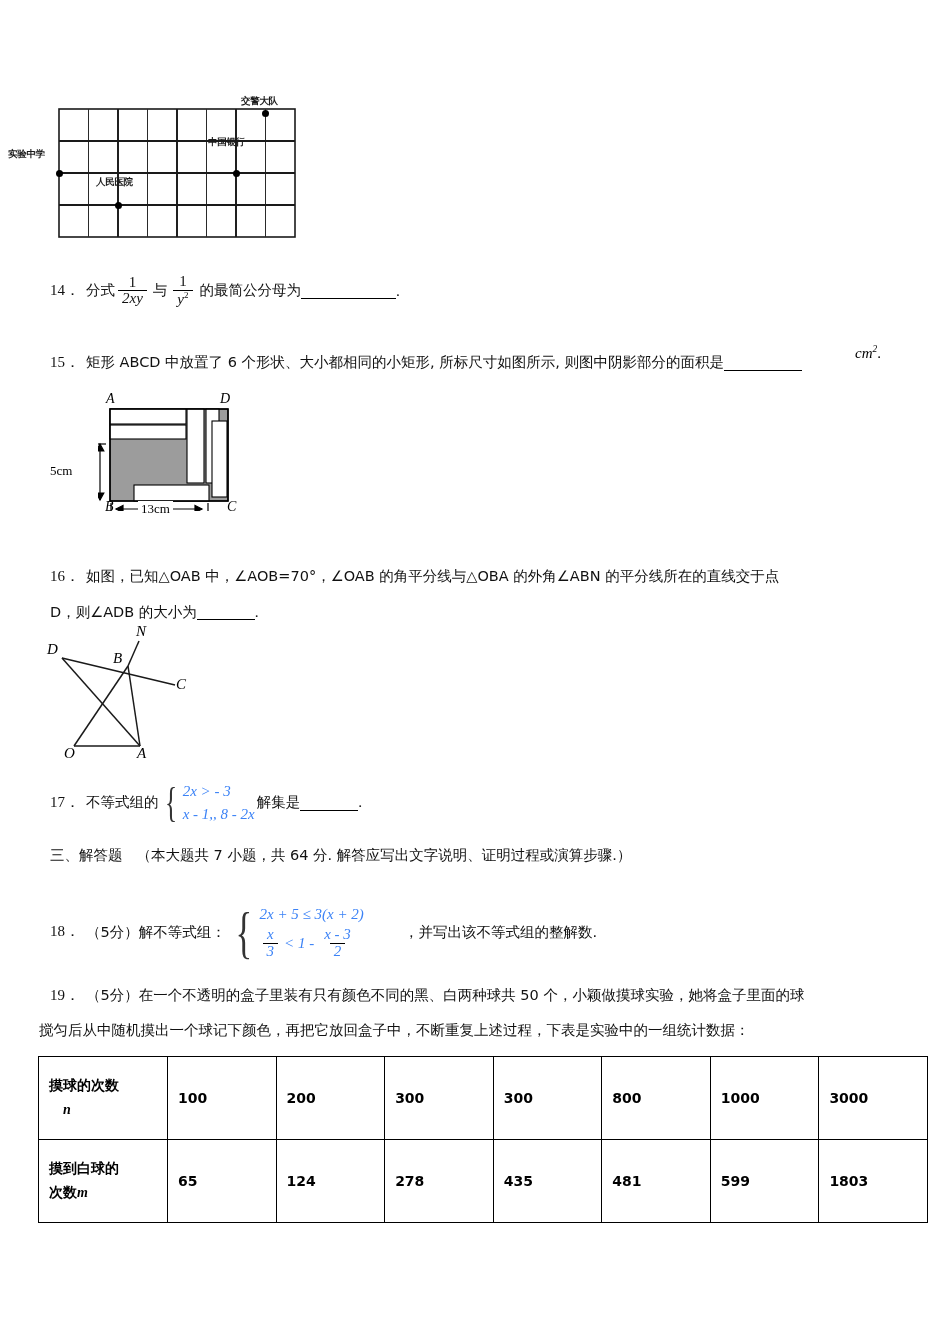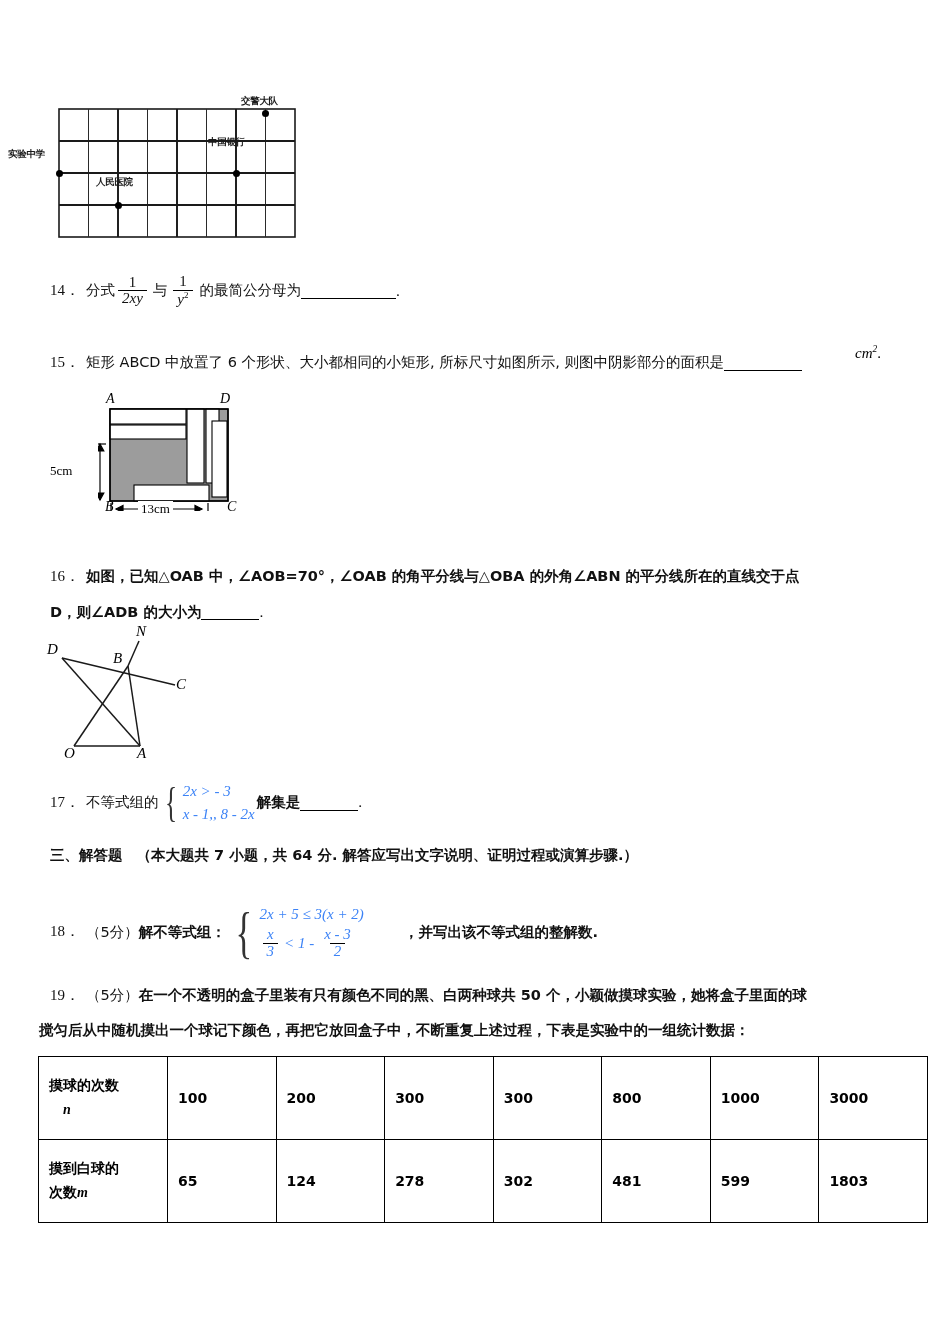--- a/index.html
+++ b/index.html
@@ -37,21 +37,21 @@
     font-size: 15px;
     margin-right: 6px;
     white-space: nowrap;
   }
   .cn {
     font-family: "DejaVu Sans", "Liberation Sans", sans-serif;
     font-size: 14.5px;
   }
   .bold-cn {
     font-family: "DejaVu Sans", "Liberation Sans", sans-serif;
-    font-weight: bold;
+    font-weight: normal;
     font-size: 14.5px;
   }
   .blank {
     display: inline-block;
     border-bottom: 1.3px solid #000;
     height: 1em;
     vertical-align: bottom;
   }
   .ital {
     font-style: italic;
@@ -389,21 +389,21 @@
           <td>3000</td>
         </tr>
         <tr>
           <td class="rowhead">
             <span>摸到白球的</span><br>
             <span>次数</span><span class="v">m</span>
           </td>
           <td>65</td>
           <td>124</td>
           <td>278</td>
-          <td>302</td>
+          <td>435</td>
           <td>481</td>
           <td>599</td>
           <td>1803</td>
         </tr>
       </tbody>
     </table>
   </div>
 
 </div>
 

